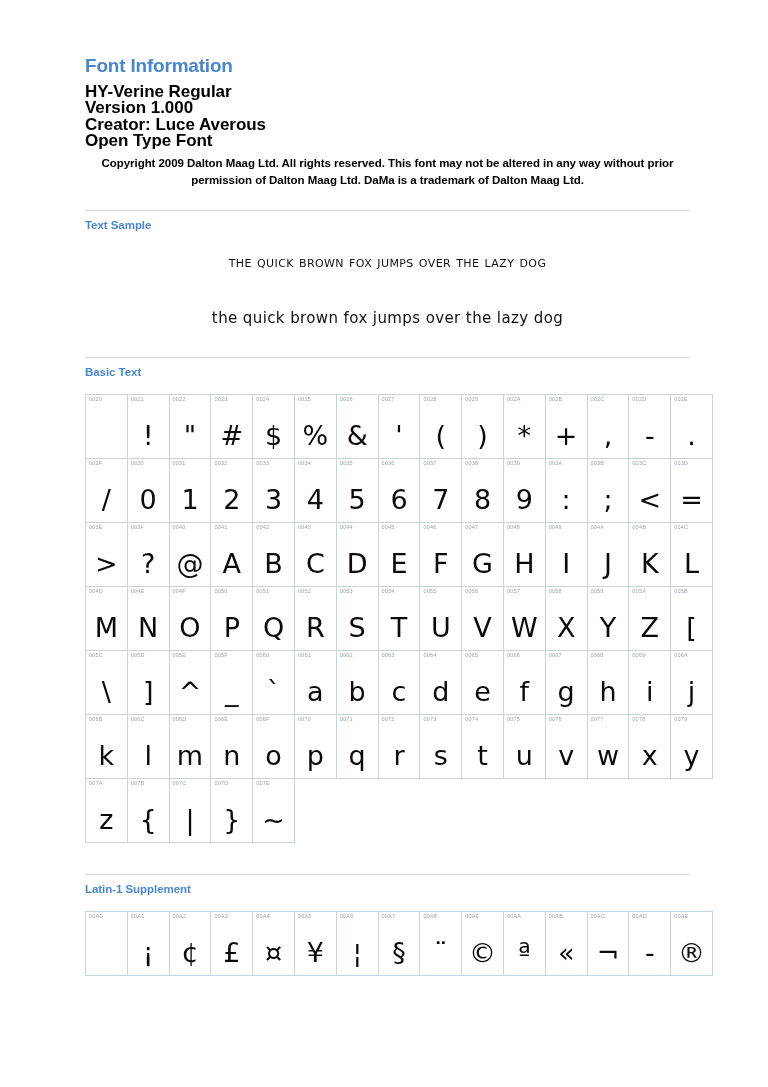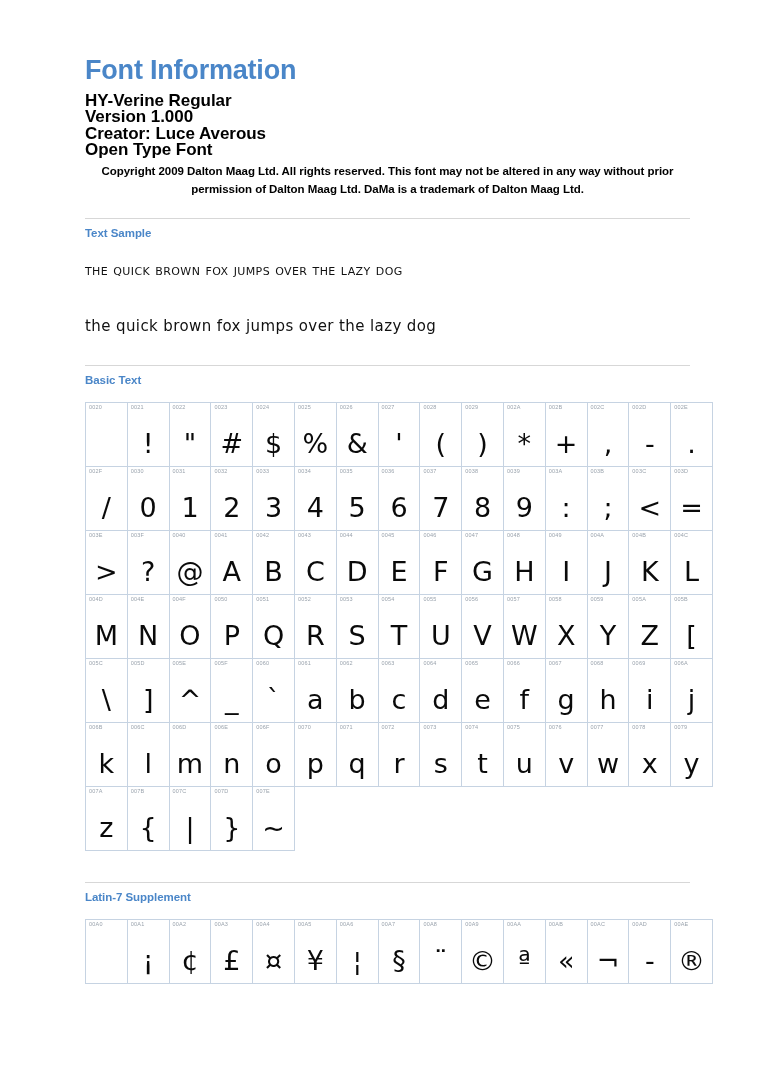--- a/index.html
+++ b/index.html
@@ -17,21 +17,21 @@
   .page {
     position: relative;
     width: 768px;
     height: 1087px;
     box-sizing: border-box;
     padding: 56px 78px 0 85px;
   }
 
   
   .doc-title {
-    font-size: 27px;
+    font-size: 19px;
     font-weight: bold;
     color: #4a86c8;
     letter-spacing: -0.2px;
     margin: 0 0 7px 0;
     line-height: 1.1;
   }
   .meta-line {
     font-size: 17px;
     font-weight: bold;
     line-height: 16.4px;
@@ -56,21 +56,21 @@
   }
   .section-head {
     font-size: 11.5px;
     font-weight: bold;
     color: #4a86c8;
     letter-spacing: -0.05px;
   }
 
   
   .sample-wrap {
-    text-align: left;
+    text-align: center;
   }
   .sample {
     font-family: "DejaVu Sans", sans-serif;
     color: #111111;
     letter-spacing: 0.4px;
   }
   .sample-upper {
     font-size: 15px;
     font-variant: small-caps;
     text-transform: lowercase;
@@ -554,21 +554,21 @@
           <td class="empty-cell"></td>
           <td class="empty-cell"></td>
           <td class="empty-cell"></td>
         </tr>
       </tbody>
   </table>
 
   <div style="height:31px"></div>
   <hr class="divider">
   <div style="height:8px"></div>
-  <div class="section-head">Latin-7 Supplement</div>
+  <div class="section-head">Latin-1 Supplement</div>
   <div style="height:16px"></div>
   <table class="glyph-table">
     <tbody>
         <tr>
           <td>
             <span class="cp">00A0</span>
             <span class="gl"> </span>
           </td>
           <td>
             <span class="cp">00A1</span>

